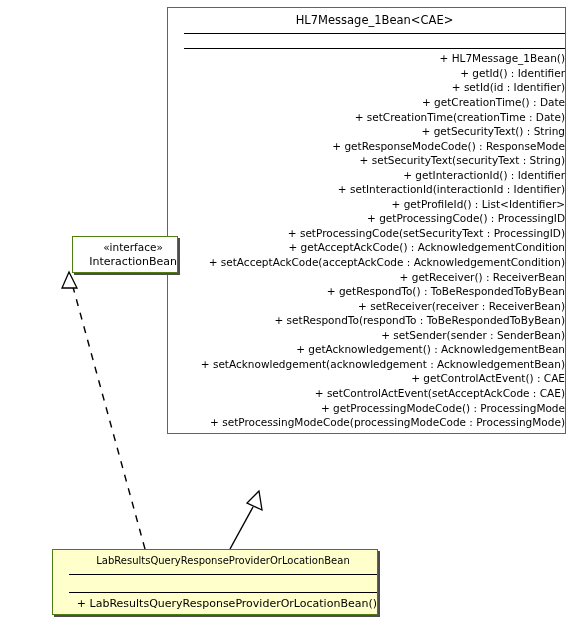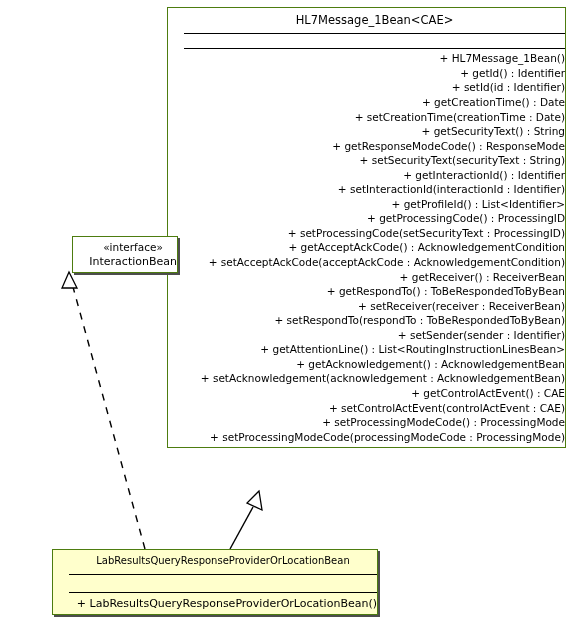--- a/index.html
+++ b/index.html
@@ -145,27 +145,26 @@
       <div class="op">+ setInteractionId(interactionId : Identifier)</div>
       <div class="op">+ getProfileId() : List&lt;Identifier&gt;</div>
       <div class="op">+ getProcessingCode() : ProcessingID</div>
       <div class="op">+ setProcessingCode(setSecurityText : ProcessingID)</div>
       <div class="op">+ getAcceptAckCode() : AcknowledgementCondition</div>
       <div class="op">+ setAcceptAckCode(acceptAckCode : AcknowledgementCondition)</div>
       <div class="op">+ getReceiver() : ReceiverBean</div>
       <div class="op">+ getRespondTo() : ToBeRespondedToByBean</div>
       <div class="op">+ setReceiver(receiver : ReceiverBean)</div>
       <div class="op">+ setRespondTo(respondTo : ToBeRespondedToByBean)</div>
-      <div class="op">+ setSender(sender : Identifier)</div>
-      <div class="op">+ getAttentionLine() : List&lt;RoutingInstructionLinesBean&gt;</div>
+      <div class="op">+ setSender(sender : SenderBean)</div>
       <div class="op">+ getAcknowledgement() : AcknowledgementBean</div>
       <div class="op">+ setAcknowledgement(acknowledgement : AcknowledgementBean)</div>
       <div class="op">+ getControlActEvent() : CAE</div>
-      <div class="op">+ setControlActEvent(controlActEvent : CAE)</div>
-      <div class="op">+ setProcessingModeCode() : ProcessingMode</div>
+      <div class="op">+ setControlActEvent(setAcceptAckCode : CAE)</div>
+      <div class="op">+ getProcessingModeCode() : ProcessingMode</div>
       <div class="op">+ setProcessingModeCode(processingModeCode : ProcessingMode)</div>
     </div>
 </div>
 
 <div class="uml-box" id="iface-interactionbean">
   <div class="iface-stereotype">«interface»</div>
   <div class="iface-name">InteractionBean</div>
 </div>
 
 <div class="uml-box" id="class-labresults">

